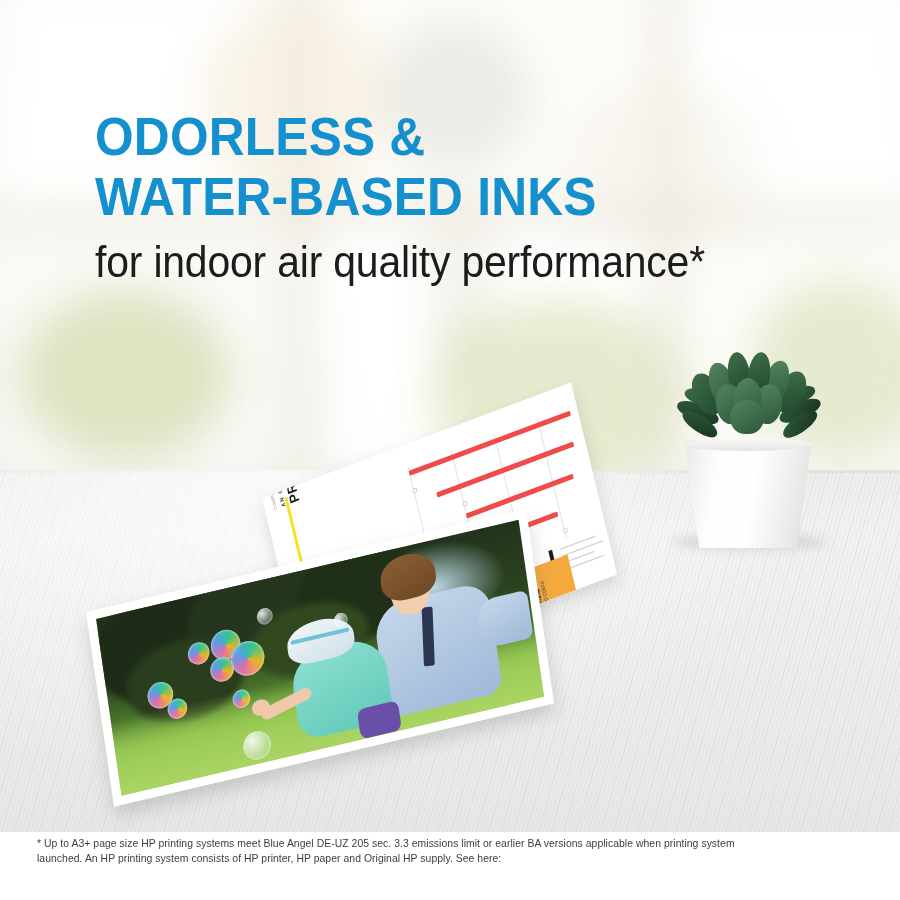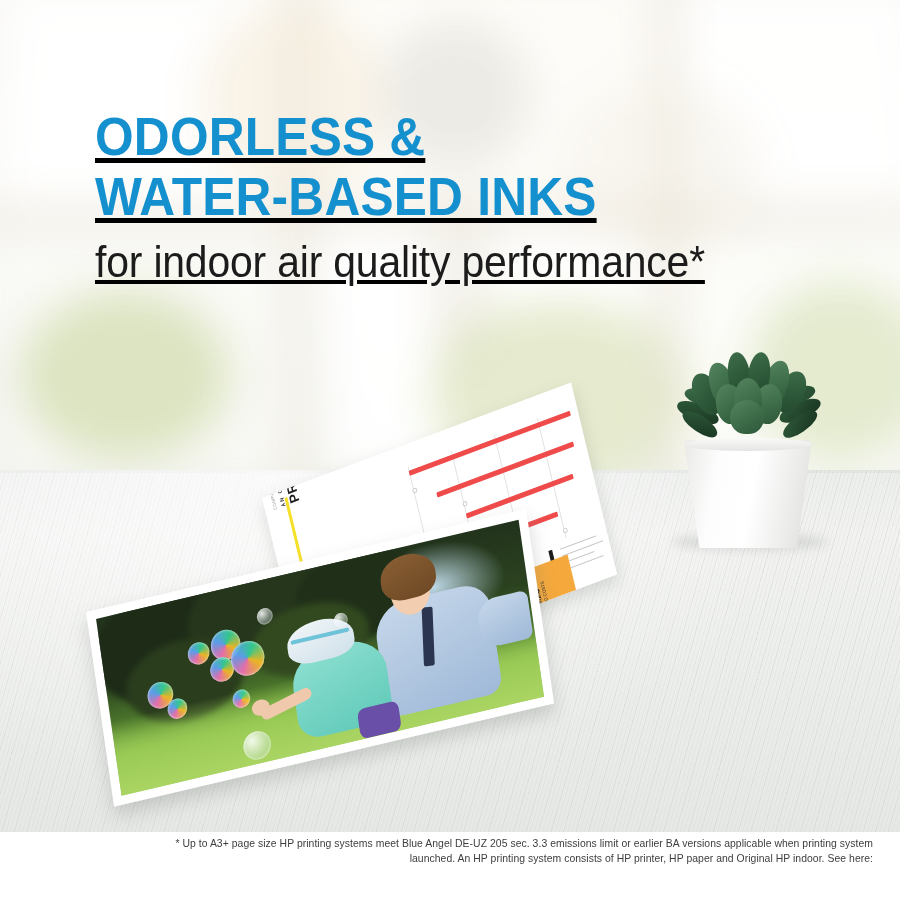--- a/index.html
+++ b/index.html
@@ -42,21 +42,21 @@
     background:linear-gradient(180deg,#eceeec 0%,#f2f3f1 18%,#eceeeb 55%,#e6e8e5 100%);}
   .desk-grain{position:absolute;left:0;top:0;width:900px;height:362px;opacity:.5;
     background:repeating-linear-gradient(-74deg,rgba(255,255,255,0) 0px,rgba(255,255,255,0) 3px,rgba(205,208,204,.45) 3px,rgba(205,208,204,.45) 4px);}
   .desk-grain2{position:absolute;left:0;top:0;width:900px;height:362px;opacity:.35;
     background:repeating-linear-gradient(-74deg,rgba(255,255,255,0) 0px,rgba(255,255,255,0) 11px,rgba(190,194,190,.5) 11px,rgba(190,194,190,.5) 12px);}
   .desk-edge{position:absolute;left:0;top:0;width:900px;height:3px;background:rgba(225,228,224,.9);}
   .desk-sheen{position:absolute;left:0;top:0;width:900px;height:362px;
     background:radial-gradient(ellipse at 30% 0%,rgba(255,255,255,.75) 0%,rgba(255,255,255,0) 62%);}
 
   
-  .headline{position:absolute;left:95px;top:106px;width:780px;text-decoration:underline;}
+  .headline{position:absolute;left:95px;top:106px;width:780px;}
   .hl-line{font-family:"Liberation Sans",sans-serif;font-weight:700;color:#1590ce;
     font-size:54px;line-height:60px;letter-spacing:.2px;
     transform:scaleX(.92);transform-origin:left center;white-space:nowrap;}
   .sub-line{margin-top:11px;font-family:"Liberation Sans",sans-serif;font-weight:300;
     color:#1c1c1c;font-size:44px;line-height:50px;letter-spacing:-.2px;
     transform:scaleX(.93);transform-origin:left center;white-space:nowrap;}
 
   
   .plant{position:absolute;left:660px;top:338px;width:190px;height:210px;}
   .pot{position:absolute;left:24px;top:102px;width:128px;height:108px;
@@ -124,21 +124,21 @@
   .boy-arm{position:absolute;background:#f0c9ac;border-radius:6px;}
   .mom-shirt{position:absolute;background:linear-gradient(160deg,#c6d7ea,#9fb9d8);border-radius:30% 24% 14% 14%;}
   .mom-hair{position:absolute;background:linear-gradient(160deg,#8a5f34,#6d4824);border-radius:50% 50% 40% 40%;}
   .mom-face{position:absolute;background:#f3cdb0;border-radius:50%;}
   .mom-tie{position:absolute;background:#2c3550;border-radius:2px;}
 
   
   .footband{position:absolute;left:0;top:832px;width:900px;height:68px;background:#fff;}
   .footnote{position:absolute;left:37px;top:5px;width:836px;
     font-family:"Liberation Sans",sans-serif;font-size:10.4px;line-height:14.6px;
-    color:#3d3d3d;letter-spacing:.05px;text-align:right;}
+    color:#3d3d3d;letter-spacing:.05px;}
   .footnote span{display:block;white-space:nowrap;}
 </style>
 </head>
 <body>
 
 <div id="stage">
 
   <div class="bg-scene">
     <div class="bg-blur">
       <div class="bg-pane pane-a"></div>
@@ -285,17 +285,17 @@
         <div class="bubble pale" style="left:160px;top:28px;width:16px;height:16px;"></div>
         <div class="bubble pale" style="left:236px;top:50px;width:14px;height:14px;"></div>
         <div class="bubble pale" style="left:128px;top:146px;width:28px;height:28px;"></div>
       </div>
     </div>
   </div>
 
   <div class="footband">
     <div class="footnote">
       <span>* Up to A3+ page size HP printing systems meet Blue Angel DE-UZ 205 sec. 3.3 emissions limit or earlier BA versions applicable when printing system</span>
-      <span>launched. An HP printing system consists of HP printer, HP paper and Original HP indoor. See here:</span>
+      <span>launched. An HP printing system consists of HP printer, HP paper and Original HP supply. See here:</span>
     </div>
   </div>
 
 </div>
 
 </body></html>

